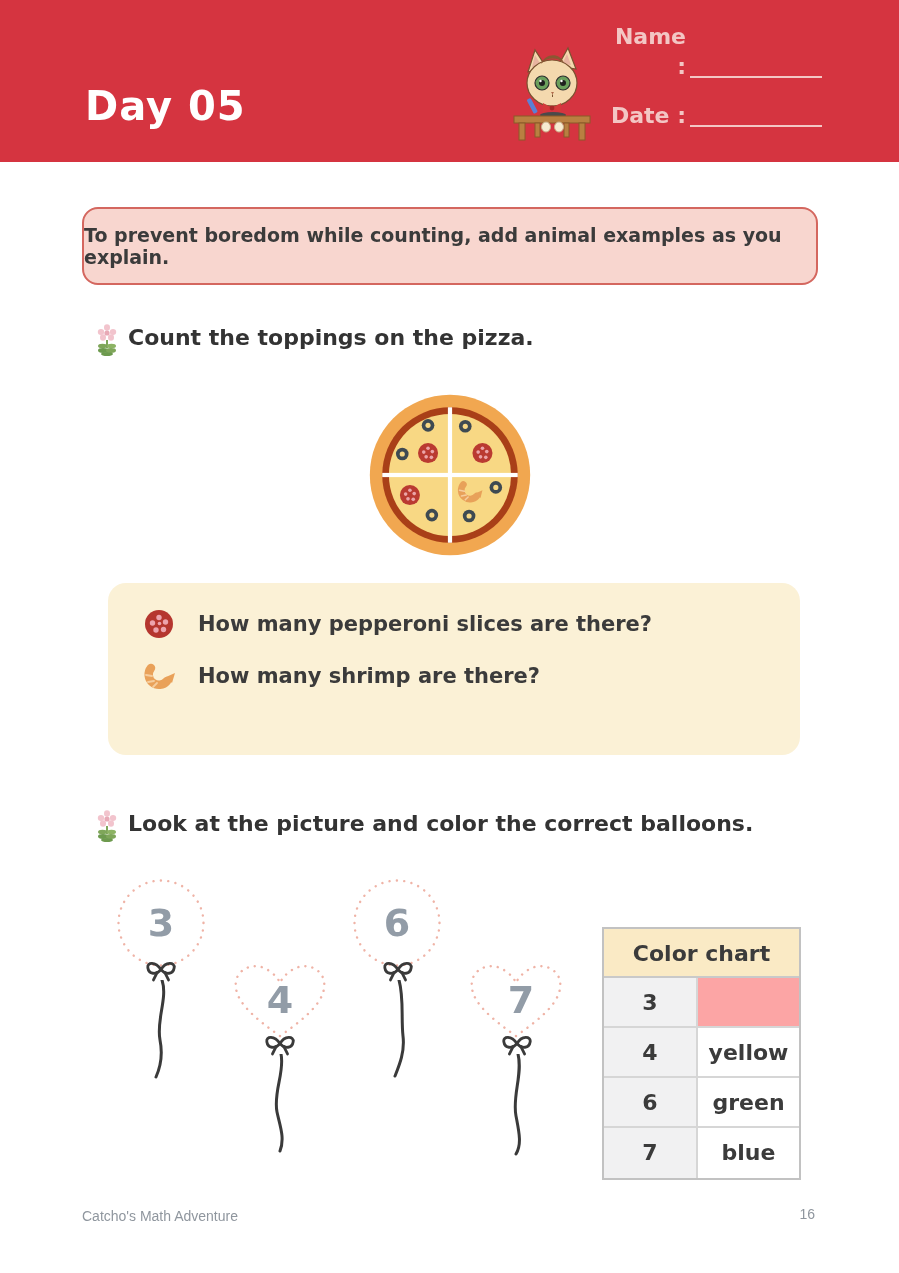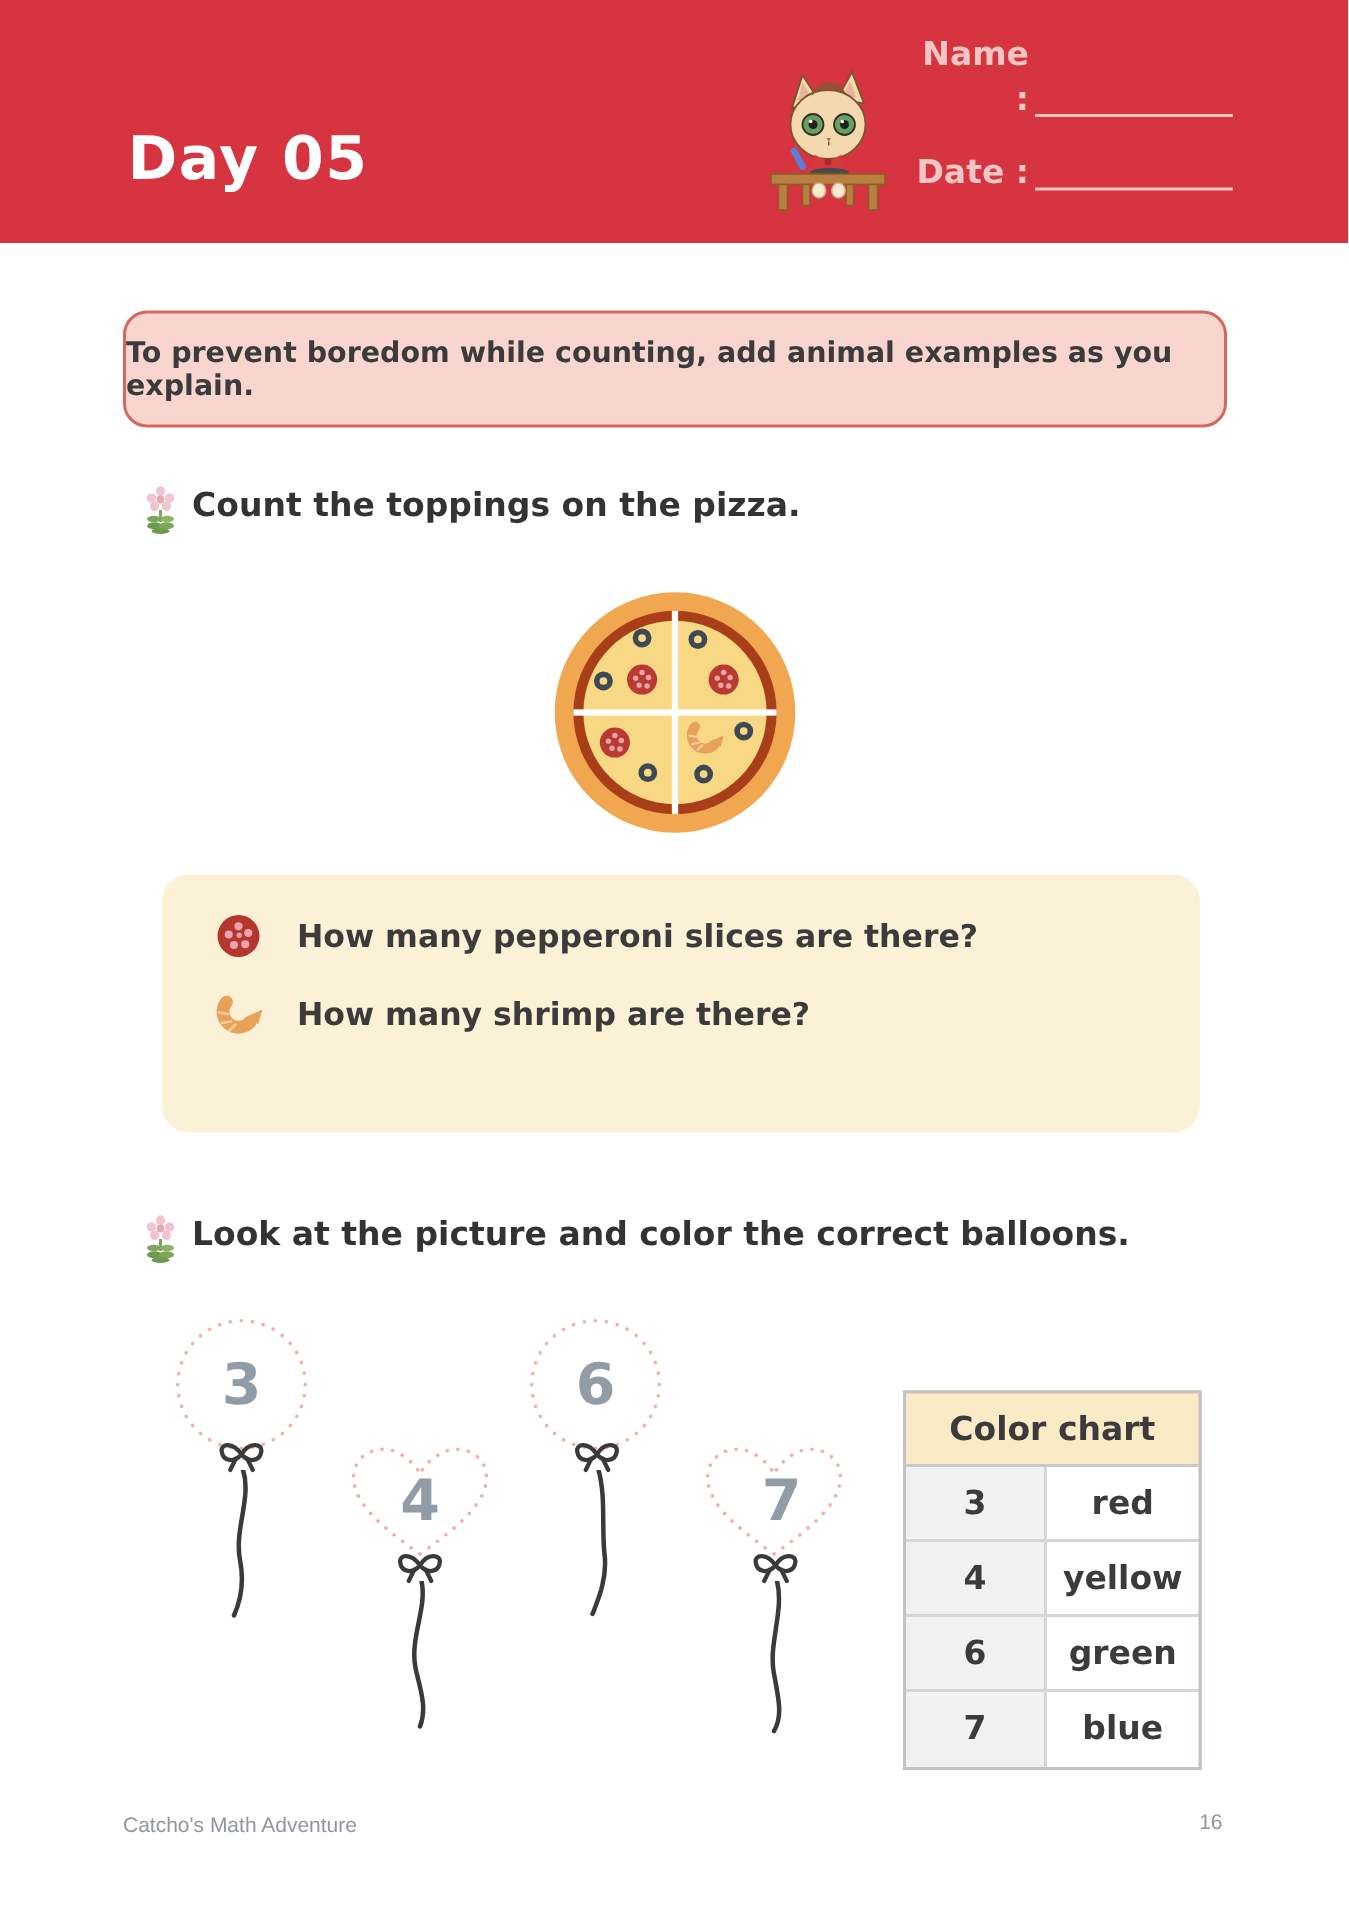--- a/index.html
+++ b/index.html
@@ -338,21 +338,20 @@
     </svg>
     <svg class="abs" style="left:43px; top:94px;" width="20" height="102" viewBox="0 0 20 102">
       <path d="M10,0 C15,20 4,42 8,62 C11,78 14,90 8,100" stroke="#3a3a3a" stroke-width="3" fill="none" stroke-linecap="round"></path>
     </svg>
   </div>
 
   <div class="chart">
     <div class="chart-header">Color chart</div>
     <div class="chart-row">
       <div class="cell num">3</div>
-      <div class="cell colorname">red</div>
     </div>
     <div class="chart-row">
       <div class="cell num">4</div>
       <div class="cell colorname">yellow</div>
     </div>
     <div class="chart-row">
       <div class="cell num">6</div>
       <div class="cell colorname">green</div>
     </div>
     <div class="chart-row">

